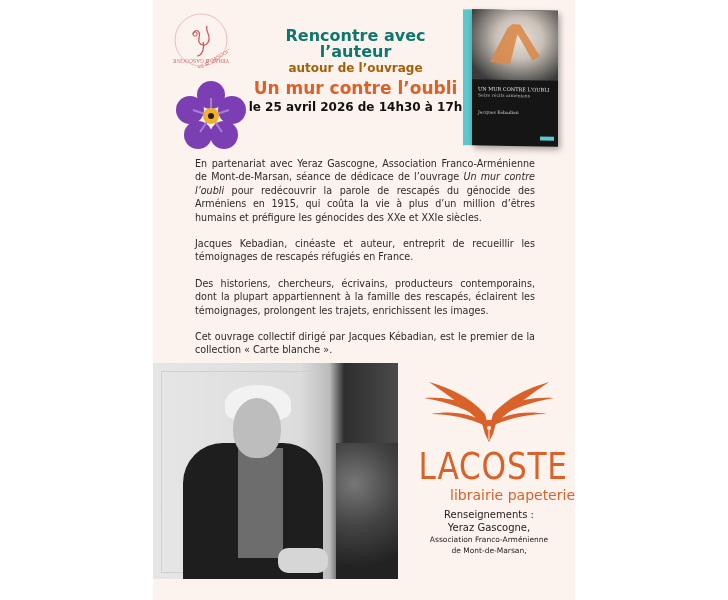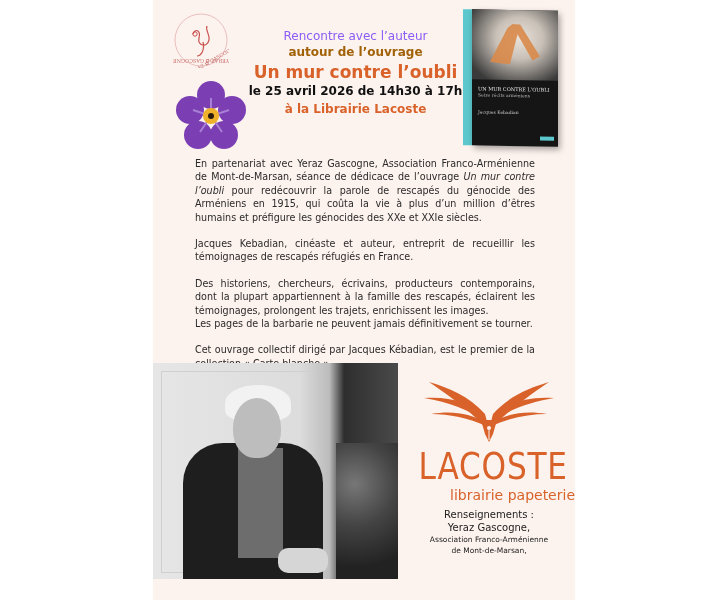--- a/index.html
+++ b/index.html
@@ -9,21 +9,21 @@
     }
     .page {
       position: absolute; left: 153px; top: 0; width: 422px; height: 600px;
       background: #fdf3ee;
     }
     
     .yeraz-logo { position: absolute; left: 20px; top: 12px; width: 56px; height: 56px; }
     .flower { position: absolute; left: 22px; top: 80px; width: 72px; height: 72px; }
 
     .header { position: absolute; left: 95px; top: 28px; width: 215px; text-align: center; }
-    .h-line1 { color: #8b5cf6; font-weight: normal; font-size: 12px; line-height: 16px; }
+    .h-line1 { color: #0f766e; font-weight: bold; font-size: 16px; line-height: 16px; }
     .h-line2 { color: #d9622b; font-weight: bold; font-size: 17px; line-height: 22px; }
     .h-line3 { color: #a16207; font-weight: bold; font-size: 12px; line-height: 17px; }
     .h-line4 { color: #d9622b; font-weight: bold; font-size: 17px; line-height: 22px; }
     .h-line5 { color: #111; font-weight: bold; font-size: 12px; line-height: 17px; }
     .h-line6 { color: #d9622b; font-weight: bold; font-size: 12px; line-height: 18px; }
 
     .book {
       position: absolute; left: 310px; top: 10px; width: 94px; height: 136px;
       transform: skewY(1deg);
     }
@@ -97,38 +97,37 @@
     </g>
     <circle cx="36" cy="36" r="8" fill="#f0b12a"></circle>
     <circle cx="36" cy="36" r="3" fill="#2a1a0a"></circle>
   </svg>
 
   <div class="header">
     <div class="h-line1">Rencontre avec l’auteur</div>
     <div class="h-line3">autour de l’ouvrage</div>
     <div class="h-line4">Un mur contre l’oubli</div>
     <div class="h-line5">le 25 avril 2026 de 14h30 à 17h</div>
-    <div class="h-line6">à la Librairie Lacoste</div>
   </div>
 
   <div class="book">
     <div class="book-spine"></div>
     <div class="book-cover">
       <div class="book-art"></div>
       <div class="book-title">UN MUR CONTRE L'OUBLI</div>
       <div class="book-sub">Seize récits arméniens</div>
       <div class="book-author">Jacques Kebadian</div>
       <div class="book-badge"></div>
     </div>
   </div>
 
   <div class="body-text">
     <p><span>En partenariat avec Yeraz Gascogne, Association Franco-Arménienne de Mont-de-Marsan, séance de dédicace de l’ouvrage </span><em>Un mur contre l’oubli</em><span> pour redécouvrir la parole de rescapés du génocide des Arméniens en 1915, qui coûta la vie à plus d’un million d’êtres humains et préfigure les génocides des XXe et XXIe siècles.</span></p>
     <p>Jacques Kebadian, cinéaste et auteur, entreprit de recueillir les témoignages de rescapés réfugiés en France.</p>
-    <p><span>Des historiens, chercheurs, écrivains, producteurs contemporains, dont la plupart appartiennent à la famille des rescapés, éclairent les témoignages, prolongent les trajets, enrichissent les images.</span><br><span>Les pages de la barbarie ne peuvent jamais définitivement se tourner.</span></p>
+    <p><span>Des historiens, chercheurs, écrivains, producteurs contemporains, dont la plupart appartiennent à la famille des rescapés, éclairent les témoignages, prolongent les trajets, enrichissent les images.</span><br></p>
     <p>Cet ouvrage collectif dirigé par Jacques Kébadian, est le premier de la collection « Carte blanche ».</p>
   </div>
 
   <div class="photo">
     <div class="wall-panel"></div>
     <div class="fireplace"></div>
     <div class="jacket"></div>
     <div class="shirt"></div>
     <div class="hair"></div>
     <div class="head"></div>

